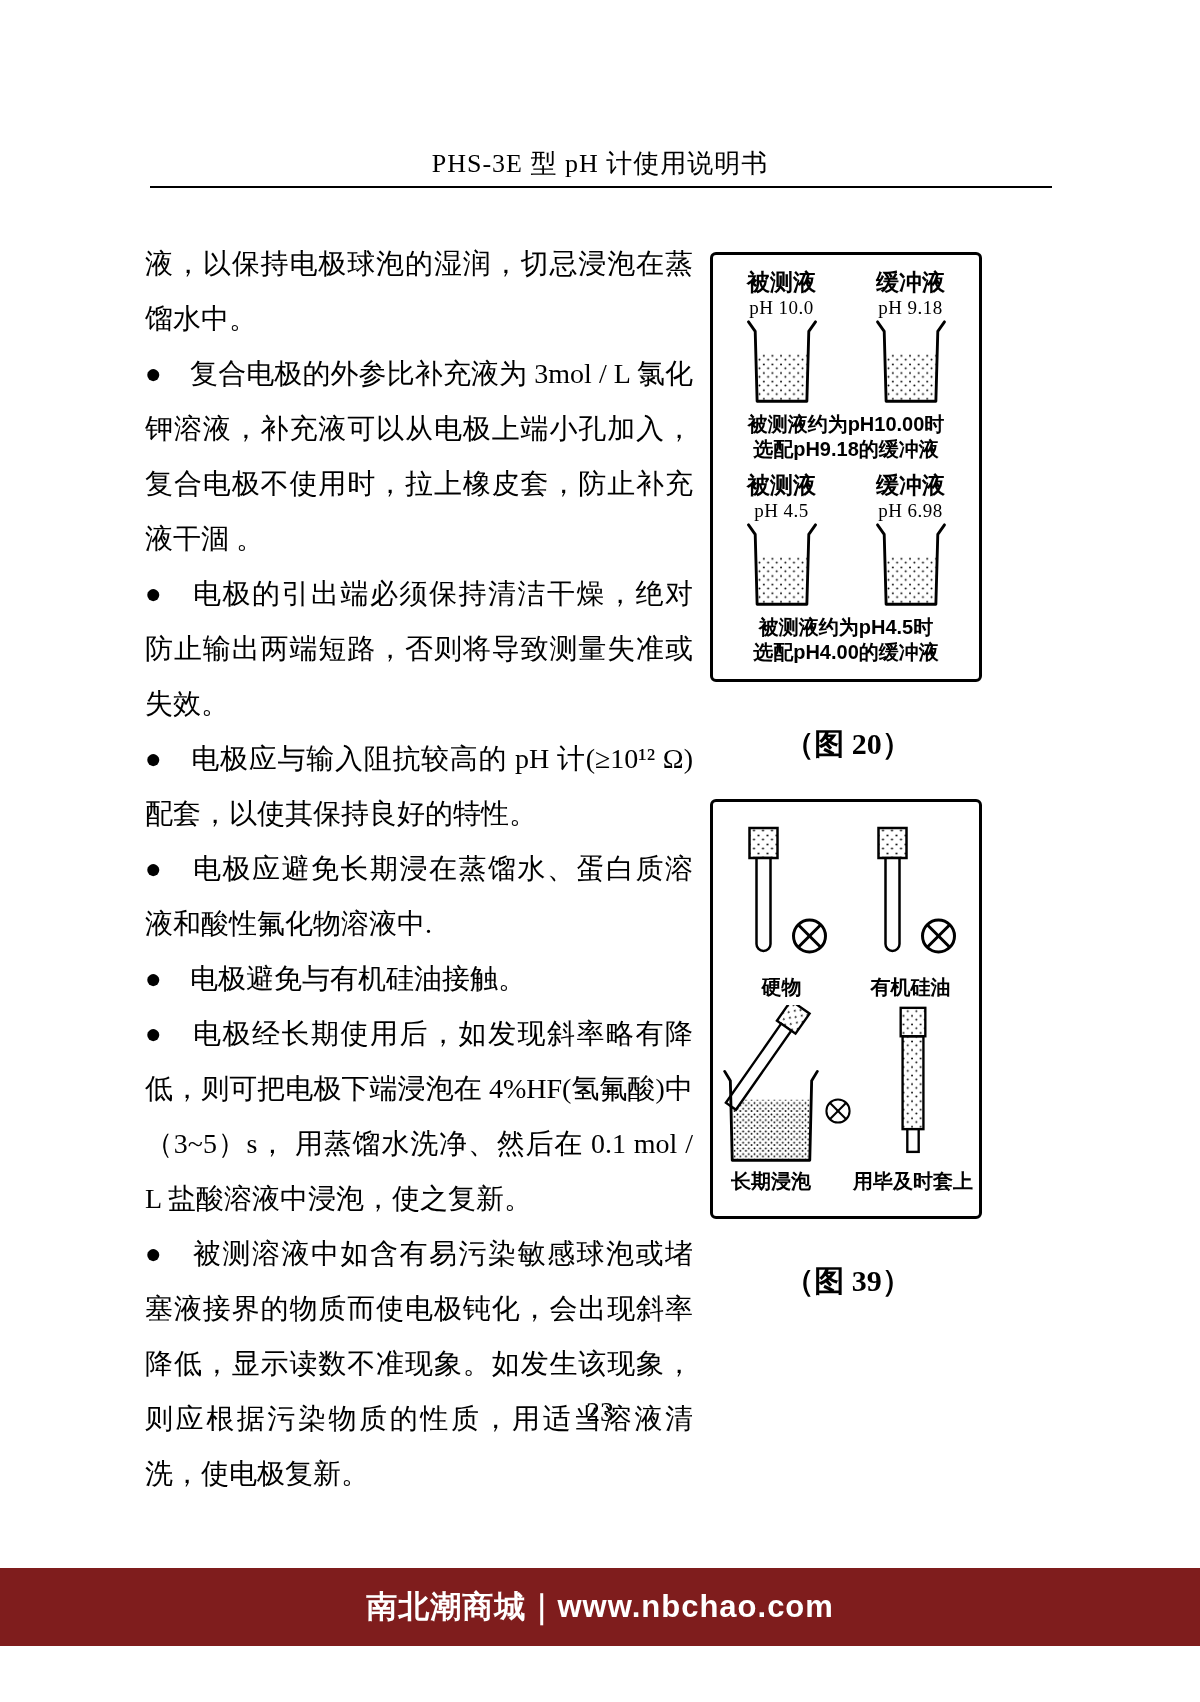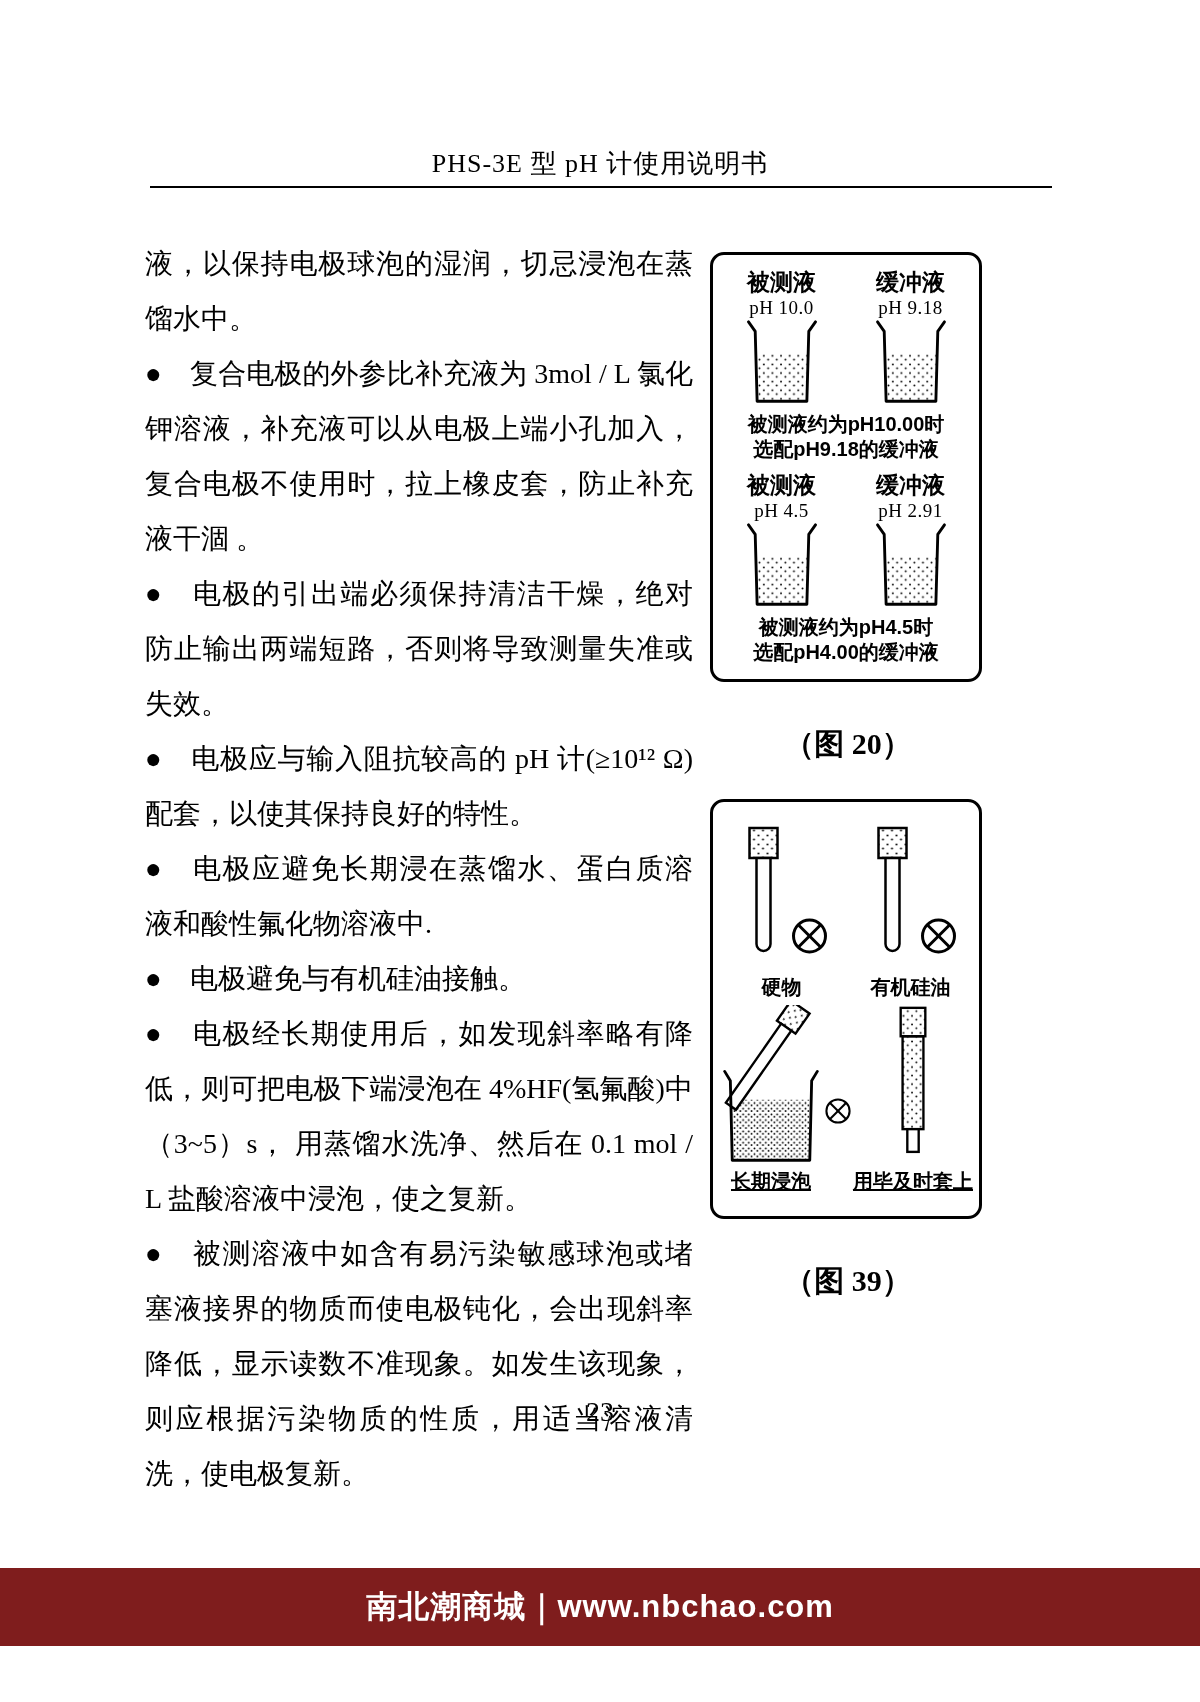--- a/index.html
+++ b/index.html
@@ -9,34 +9,34 @@
   
   .header-title { position: absolute; top: 146px; left: 0; width: 100%; text-align: center; font-size: 26px; letter-spacing: 1px; }
   .header-rule { position: absolute; top: 186px; left: 150px; width: 902px; border-top: 2px solid #000; height: 0; }
 
   
   .text-column { position: absolute; top: 236px; left: 145px; width: 548px; font-size: 28px; line-height: 55px; text-align: justify; }
   .text-column p { margin: 0; padding: 0; }
 
   
   .figures { position: absolute; top: 252px; left: 710px; width: 276px; }
-  .figure-box { box-sizing: border-box; width: 272px; border: 3px solid #000; border-radius: 14px; background: #fff;
+  .figure-box { box-sizing: border-box; width: 272px; border: 3px solid #000; border-radius: 6px; background: #fff;
                 font-family: "Liberation Sans", "DejaVu Sans", sans-serif; display: flex; flex-direction: column; justify-content: space-evenly; }
   .figure-box.fig20 { height: 430px; padding: 4px 4px; }
   .figure-box.fig21 { height: 420px; padding: 18px 4px; }
 
   .fig20-group { display: flex; flex-direction: column; align-items: center; }
   .beaker-pair { display: flex; width: 100%; justify-content: space-around; }
   .beaker-col { display: flex; flex-direction: column; align-items: center; width: 120px; }
   .beaker-label { font-weight: bold; font-size: 23px; line-height: 27px; }
   .beaker-ph { font-family: "Liberation Serif", serif; font-size: 19px; line-height: 23px; letter-spacing: 0.5px; }
   .fig20-note { font-weight: bold; font-size: 20px; line-height: 25px; text-align: center; margin-top: 5px; }
 
   .fig21-top-row { display: flex; justify-content: space-around; align-items: flex-start; }
-  .fig21-bottom-row { display: flex; justify-content: space-between; align-items: flex-end; padding: 0 2px; text-decoration: underline; }
+  .fig21-bottom-row { display: flex; justify-content: space-between; align-items: flex-end; padding: 0 2px; }
   .fig21-item { display: flex; flex-direction: column; align-items: center; }
   .fig21-label { font-weight: bold; font-size: 20px; line-height: 26px; white-space: nowrap; }
   .no-symbol-standalone { margin-bottom: 62px; }
 
   .fig-caption { text-align: center; font-weight: bold; font-size: 30px; font-family: "Liberation Serif", serif; margin: 42px 0 34px; }
 
   
   .page-number { position: absolute; top: 1396px; left: 0; width: 100%; text-align: center; font-size: 28px; }
 
   
@@ -113,21 +113,21 @@
           <div class="beaker-col">
             <div class="beaker-label">被测液</div>
             <div class="beaker-ph">pH 4.5</div>
             <svg viewBox="0 0 78 92" width="76" height="88" aria-hidden="true">
               <polygon points="13,36 65,36 63.5,86 14.5,86" fill="url(#stipple-sparse)"></polygon>
               <polyline points="4,3 11,13 13,86 65,86 67,13 74,3" fill="none" stroke="#000" stroke-width="3" stroke-linejoin="round" stroke-linecap="round"></polyline>
             </svg>
           </div>
           <div class="beaker-col">
             <div class="beaker-label">缓冲液</div>
-            <div class="beaker-ph">pH 2.91</div>
+            <div class="beaker-ph">pH 6.98</div>
             <svg viewBox="0 0 78 92" width="76" height="88" aria-hidden="true">
               <polygon points="13,36 65,36 63.5,86 14.5,86" fill="url(#stipple-sparse)"></polygon>
               <polyline points="4,3 11,13 13,86 65,86 67,13 74,3" fill="none" stroke="#000" stroke-width="3" stroke-linejoin="round" stroke-linecap="round"></polyline>
             </svg>
           </div>
         </div>
         <div class="fig20-note">
           <div>被测液约为pH4.5时</div>
           <div>选配pH4.00的缓冲液</div>
         </div>

